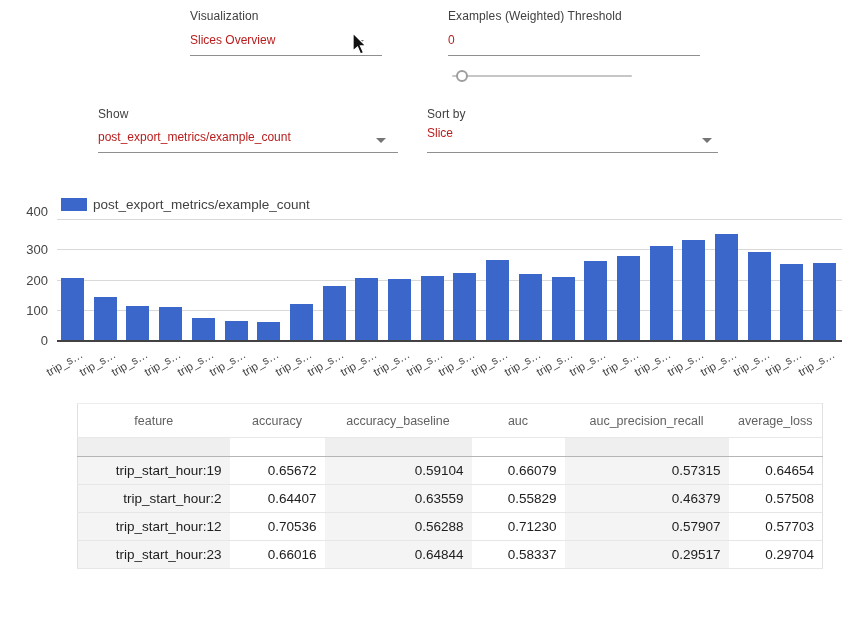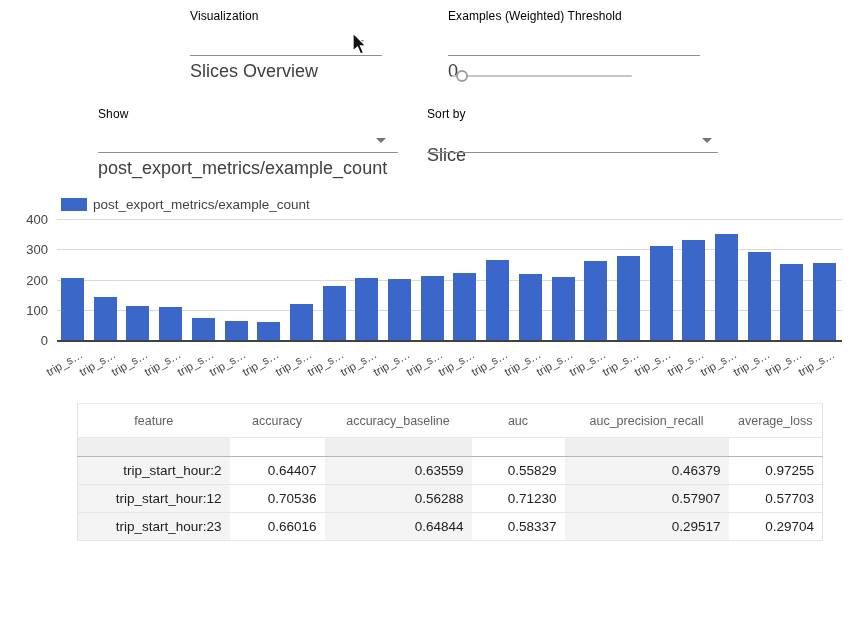--- a/index.html
+++ b/index.html
@@ -3,22 +3,22 @@
 <meta charset="utf-8">
 <style>
   html,body{margin:0;padding:0;background:#fff;}
   body{
     width:863px;height:626px;position:relative;overflow:hidden;
     font-family:"Liberation Sans","DejaVu Sans",sans-serif;
     -webkit-font-smoothing:antialiased;
   }
   .abs{position:absolute;}
   
-  .ctl-label{font-size:12px;color:#000000;letter-spacing:.1px;}
-  .ctl-value{font-size:18px;color:#404040;margin-top:28px;}
+  .ctl-label{font-size:12px;color:#404040;letter-spacing:.1px;}
+  .ctl-value{font-size:12px;color:#b91c1c;}
   .underline{height:1px;background:#8f8f8f;}
   .dd-arrow{
     width:0;height:0;border-left:5px solid transparent;border-right:5px solid transparent;
     border-top:5px solid #757575;
   }
   
   .slider-track{height:2px;background:#c6c6c6;border-radius:1px;}
   .slider-thumb{
     width:12px;height:12px;border-radius:50%;
     border:2px solid #9e9e9e;background:#fff;box-sizing:border-box;
@@ -67,33 +67,33 @@
 <div class="abs underline" style="left:448px;top:55px;width:252px;"></div>
 <div class="abs slider-track" style="left:452px;top:75px;width:180px;"></div>
 <div class="abs slider-thumb" style="left:456px;top:70px;"></div>
 
 <div class="abs ctl-label" style="left:98px;top:107px;">Show</div>
 <div class="abs ctl-value" style="left:98px;top:130px;">post_export_metrics/example_count</div>
 <div class="abs dd-arrow" style="left:376px;top:138px;"></div>
 <div class="abs underline" style="left:98px;top:152px;width:300px;"></div>
 
 <div class="abs ctl-label" style="left:427px;top:107px;">Sort by</div>
-<div class="abs ctl-value" style="left:427px;top:117px;">Slice</div>
+<div class="abs ctl-value" style="left:427px;top:126px;">Slice</div>
 <div class="abs dd-arrow" style="left:702px;top:138px;"></div>
 <div class="abs underline" style="left:427px;top:152px;width:291px;"></div>
 
 <div class="abs legend-swatch" style="left: 61px; top: 198px; background: rgb(59, 103, 202);"></div>
 <div class="abs legend-label" style="left:93px;top:197px;">post_export_metrics/example_count</div>
 
 <div id="ytick-area" class="abs" style="left:8px;top:0;">
     <div class="ytick abs" style="left: 0px; top: 333px;">0</div>
     <div class="ytick abs" style="left: 0px; top: 302.75px;">100</div>
     <div class="ytick abs" style="left: 0px; top: 272.5px;">200</div>
     <div class="ytick abs" style="left: 0px; top: 242.25px;">300</div>
-    <div class="ytick abs" style="left: 0px; top: 212px;">400</div>
+    <div class="ytick abs" style="left: 0px; top: 204px;">400</div>
   </div>
 
 <div id="plot" class="abs" style="left:57px;top:219px;width:785px;height:123px;">
     <div class="gridline" style="top: 90.75px;"></div>
     <div class="gridline" style="top: 60.5px;"></div>
     <div class="gridline" style="top: 30.25px;"></div>
     <div class="gridline" style="top: 0px;"></div>
     <div class="axis-baseline"></div>
     <div class="bar" title="trip_s…: 205" style="left: 4px; width: 23px; height: 62.0125px; background: rgb(59, 103, 202);"></div>
     <div class="bar" title="trip_s…: 143" style="left: 36.7px; width: 23px; height: 43.2575px; background: rgb(59, 103, 202);"></div>
@@ -170,26 +170,34 @@
   <tbody id="table-body">
       <tr class="filter-row">
         <td class="shaded"></td>
         <td></td>
         <td class="shaded"></td>
         <td></td>
         <td class="shaded"></td>
         <td></td>
       </tr>
       <tr>
+        <td class="shaded">trip_start_hour:19</td>
+        <td>0.65672</td>
+        <td class="shaded">0.59104</td>
+        <td>0.66079</td>
+        <td class="shaded">0.57315</td>
+        <td>0.64654</td>
+      </tr>
+      <tr>
         <td class="shaded">trip_start_hour:2</td>
         <td>0.64407</td>
         <td class="shaded">0.63559</td>
         <td>0.55829</td>
         <td class="shaded">0.46379</td>
-        <td>0.97255</td>
+        <td>0.57508</td>
       </tr>
       <tr>
         <td class="shaded">trip_start_hour:12</td>
         <td>0.70536</td>
         <td class="shaded">0.56288</td>
         <td>0.71230</td>
         <td class="shaded">0.57907</td>
         <td>0.57703</td>
       </tr>
       <tr>

